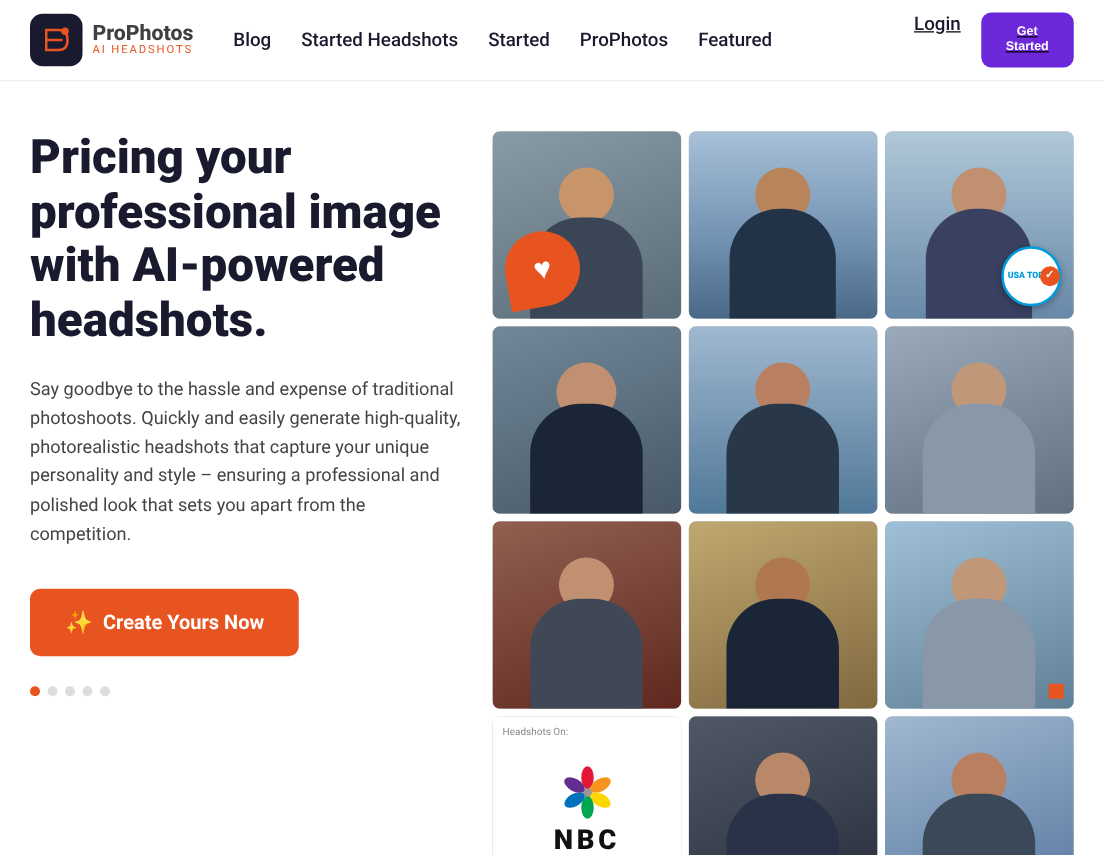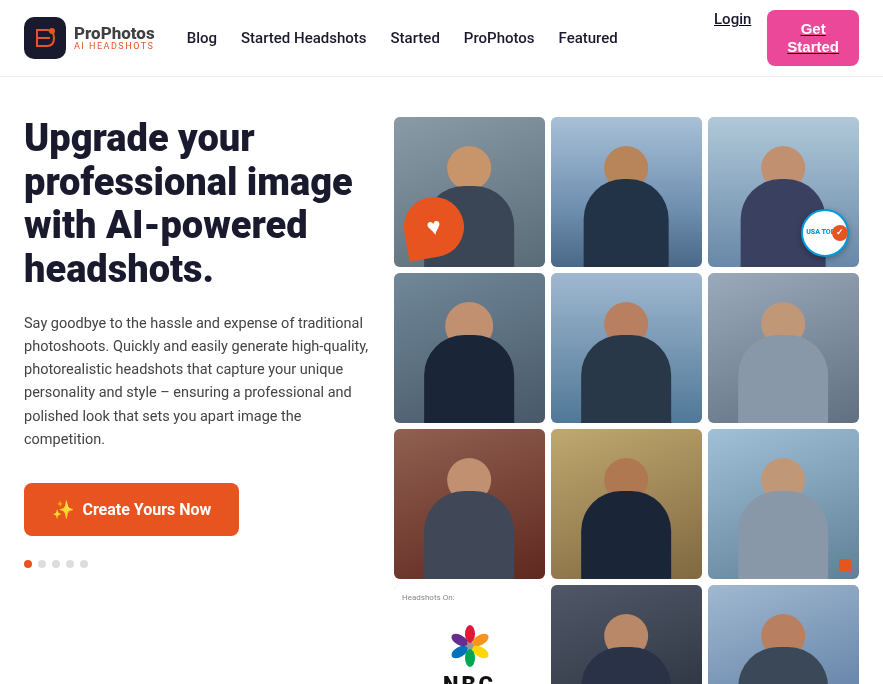--- a/index.html
+++ b/index.html
@@ -39,26 +39,26 @@
     nav { display: flex; align-items: flex-end; gap: 24px; flex: 1; }
     nav a {
       text-decoration: none;
       color: #1a1a2e;
       font-size: 15px;
       font-weight: 500;
     }
     .header-right { display: flex; align-items: flex-start; gap: 16px; margin-left: auto; text-decoration: underline; }
     .login-link { text-decoration: none; color: #1a1a2e; font-size: 15px; font-weight: 500; }
     .get-started-btn {
-      background: #ec4899;
+      background: #6d28d9;
       color: #fff;
       border: none;
       border-radius: 8px;
       padding: 10px 20px;
-      font-size: 15px;
+      font-size: 10px;
       font-weight: 700;
       cursor: pointer;
       line-height: 1.2;
       text-align: center;
     }
 
     
     main {
       display: flex;
       padding: 40px 24px 20px 24px;
@@ -254,22 +254,22 @@
 
   <div class="header-right">
     <a href="#" class="login-link">Login</a>
     <button class="get-started-btn">Get<br>Started</button>
   </div>
 </header>
 
 <main>
 
   <div class="left-col">
-    <h1 class="hero-title">Upgrade your professional image with AI-powered headshots.</h1>
-    <p class="hero-desc">Say goodbye to the hassle and expense of traditional photoshoots. Quickly and easily generate high-quality, photorealistic headshots that capture your unique personality and style – ensuring a professional and polished look that sets you apart image the competition.</p>
+    <h1 class="hero-title">Pricing your professional image with AI-powered headshots.</h1>
+    <p class="hero-desc">Say goodbye to the hassle and expense of traditional photoshoots. Quickly and easily generate high-quality, photorealistic headshots that capture your unique personality and style – ensuring a professional and polished look that sets you apart from the competition.</p>
     <a href="#" class="cta-btn">
       <span class="cta-icon">✨</span>
       <span>Create Yours Now</span>
     </a>
     <div class="dot-row">
       <div class="dot"></div>
       <div class="dot inactive"></div>
       <div class="dot inactive"></div>
       <div class="dot inactive"></div>
       <div class="dot inactive"></div>

